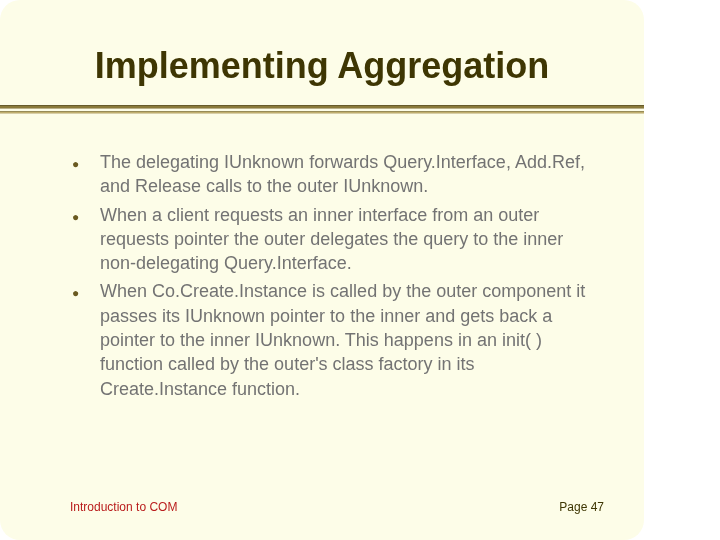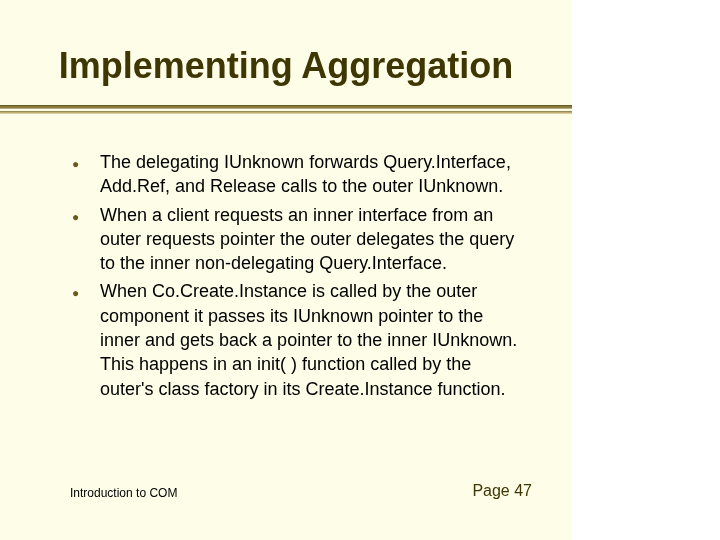--- a/index.html
+++ b/index.html
@@ -4,25 +4,26 @@
 <style>
   html, body {
     margin: 0;
     padding: 0;
     width: 720px;
     height: 540px;
     overflow: hidden;
     font-family: Verdana, Geneva, sans-serif;
   }
   .slide {
-    width: 572px;
+    width: 644px;
     height: 540px;
     background: #fdfde8;
     position: relative;
     box-sizing: border-box;
+    border-radius: 20px;
   }
   .title {
     position: absolute;
     top: 45px;
     left: 0;
     right: 0;
     text-align: center;
     font-size: 36px;
     font-weight: bold;
     color: #3e3603;
@@ -62,36 +63,36 @@
     flex: 0 0 28px;
     text-align: left;
     color: #6a5a20;
     font-size: 12px;
     line-height: 24px;
     padding-top: 2px;
     padding-left: 2px;
   }
   .bullet-text {
     flex: 1;
-    color: #000000;
+    color: #737373;
     font-size: 18px;
     line-height: 1.35;
   }
   .footer-left {
     position: absolute;
-    bottom: 40px;
+    bottom: 26px;
     left: 70px;
     font-size: 12px;
-    color: #000000;
+    color: #b91c1c;
   }
   .footer-right {
     position: absolute;
-    bottom: 40px;
+    bottom: 26px;
     right: 40px;
-    font-size: 16px;
+    font-size: 12px;
     color: #3e3603;
   }
 </style>
 </head>
 <body>
 
 <div class="slide">
 
   <div class="title">Implementing Aggregation</div>
 

